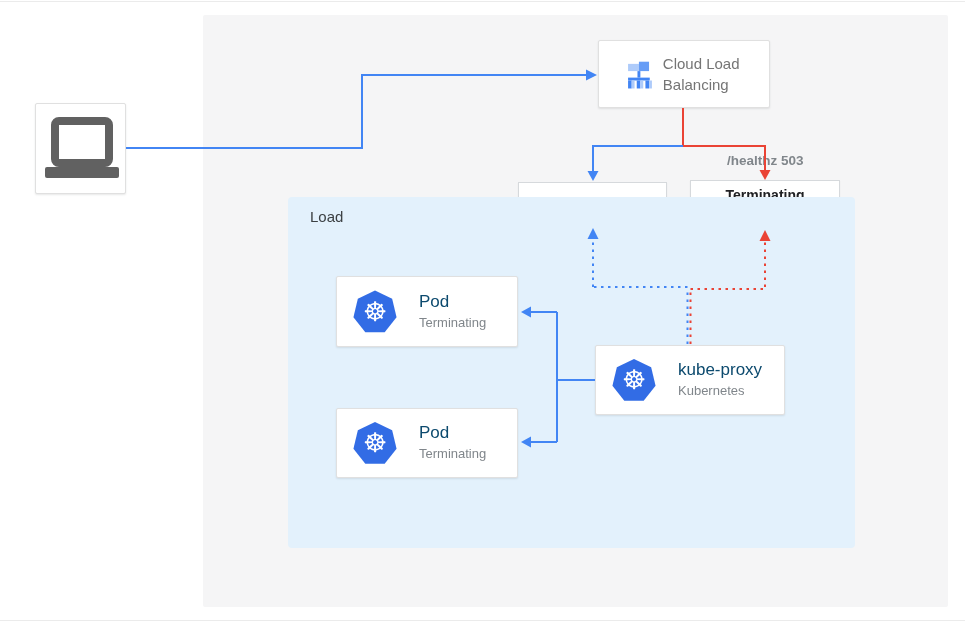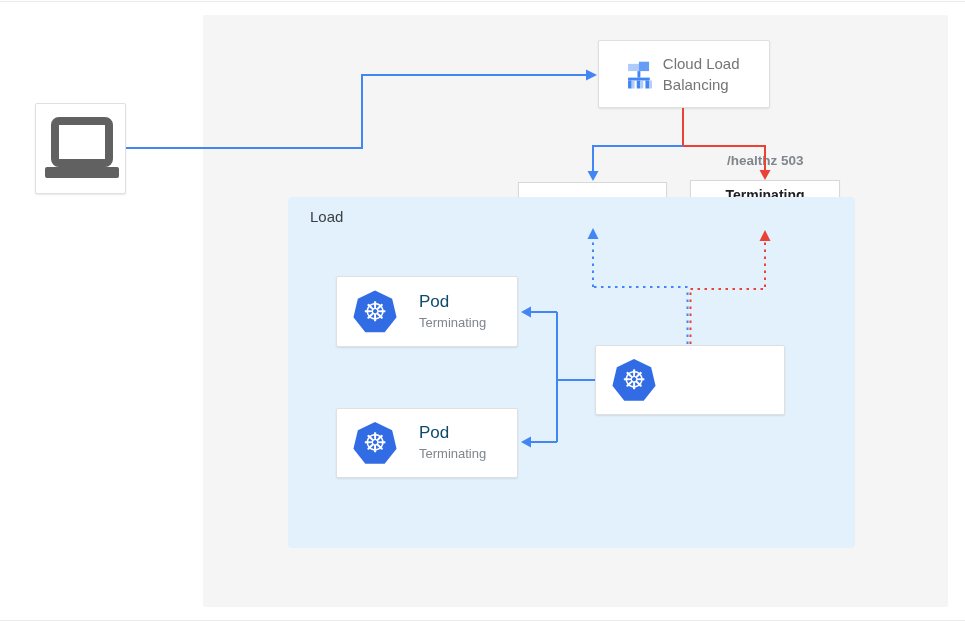--- a/index.html
+++ b/index.html
@@ -117,20 +117,24 @@
     <div>
       <div class="k8s-title">Pod</div>
       <div class="k8s-sub">Terminating</div>
     </div>
   </div>
 
   <div class="card k8s-card kp-card">
     <div class="k8s-icon">
         <span>☸</span>
       </div>
+    <div>
+      <div class="k8s-title">kube-proxy</div>
+      <div class="k8s-sub">Kubernetes</div>
+    </div>
   </div>
 
   <svg class="wires" width="965" height="623" viewBox="0 0 965 623">
 
     <path d="M126,148 H362 V75 H586" fill="none" stroke="#4285f4" stroke-width="2"></path>
     <polygon points="586,69.5 586,80.5 597,75" fill="#4285f4"></polygon>
 
     <path d="M683,108 V146" fill="none" stroke="#ea4335" stroke-width="2"></path>
     <path d="M683,146 H593 V171" fill="none" stroke="#4285f4" stroke-width="2"></path>
     <polygon points="587.5,171 598.5,171 593,181" fill="#4285f4"></polygon>

